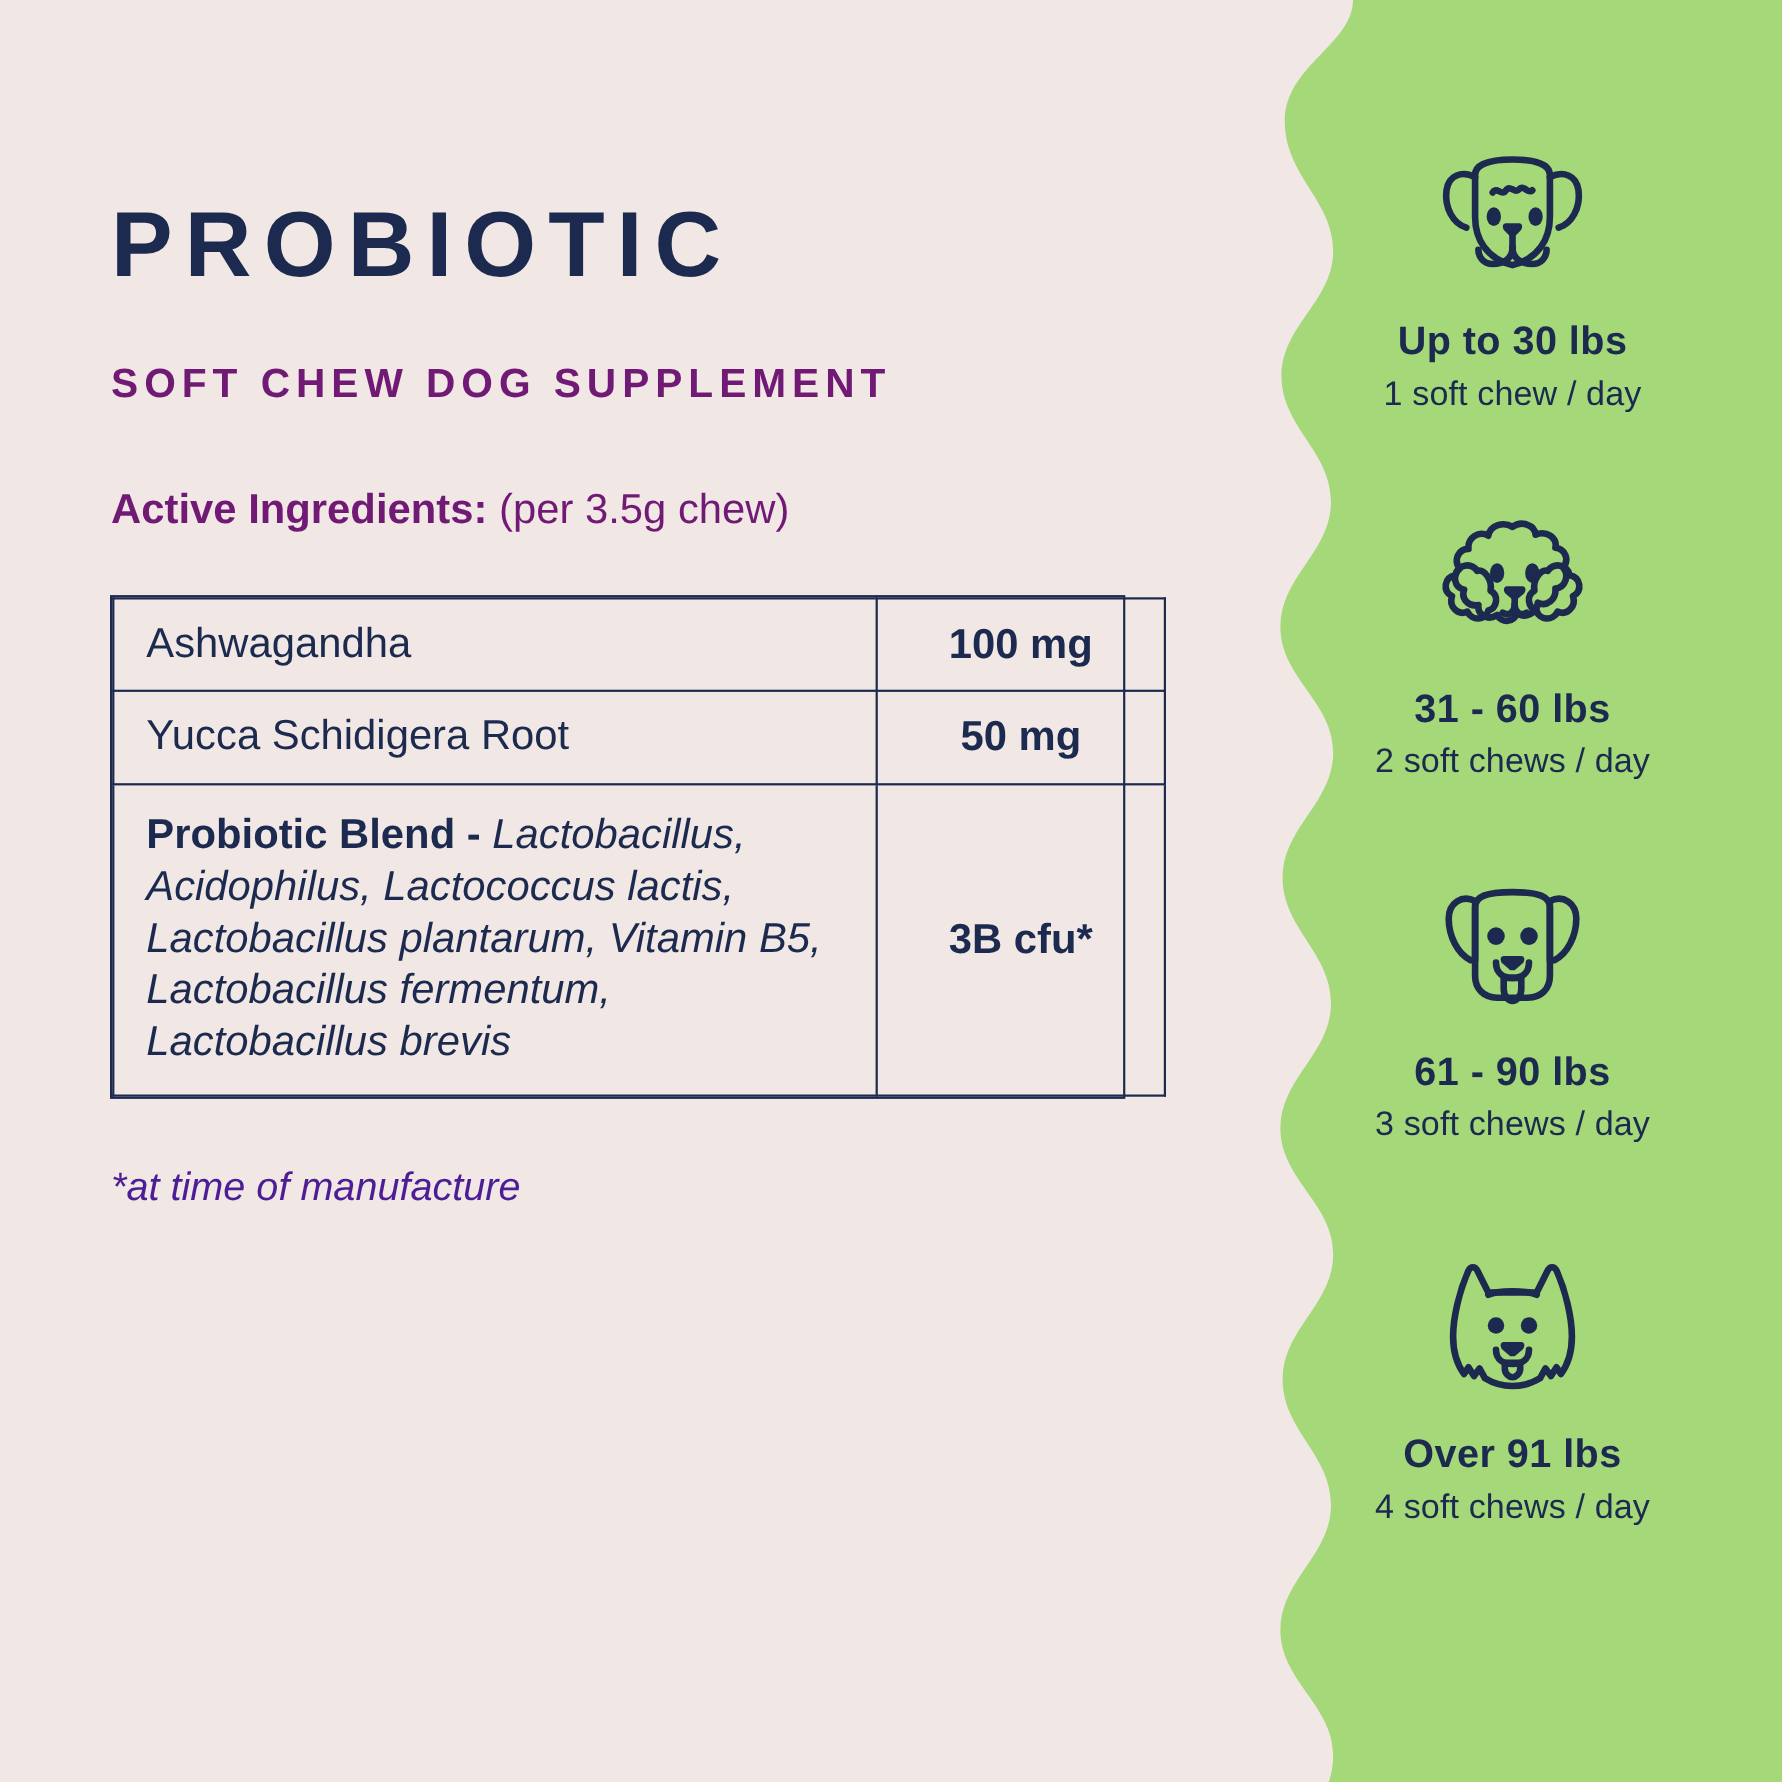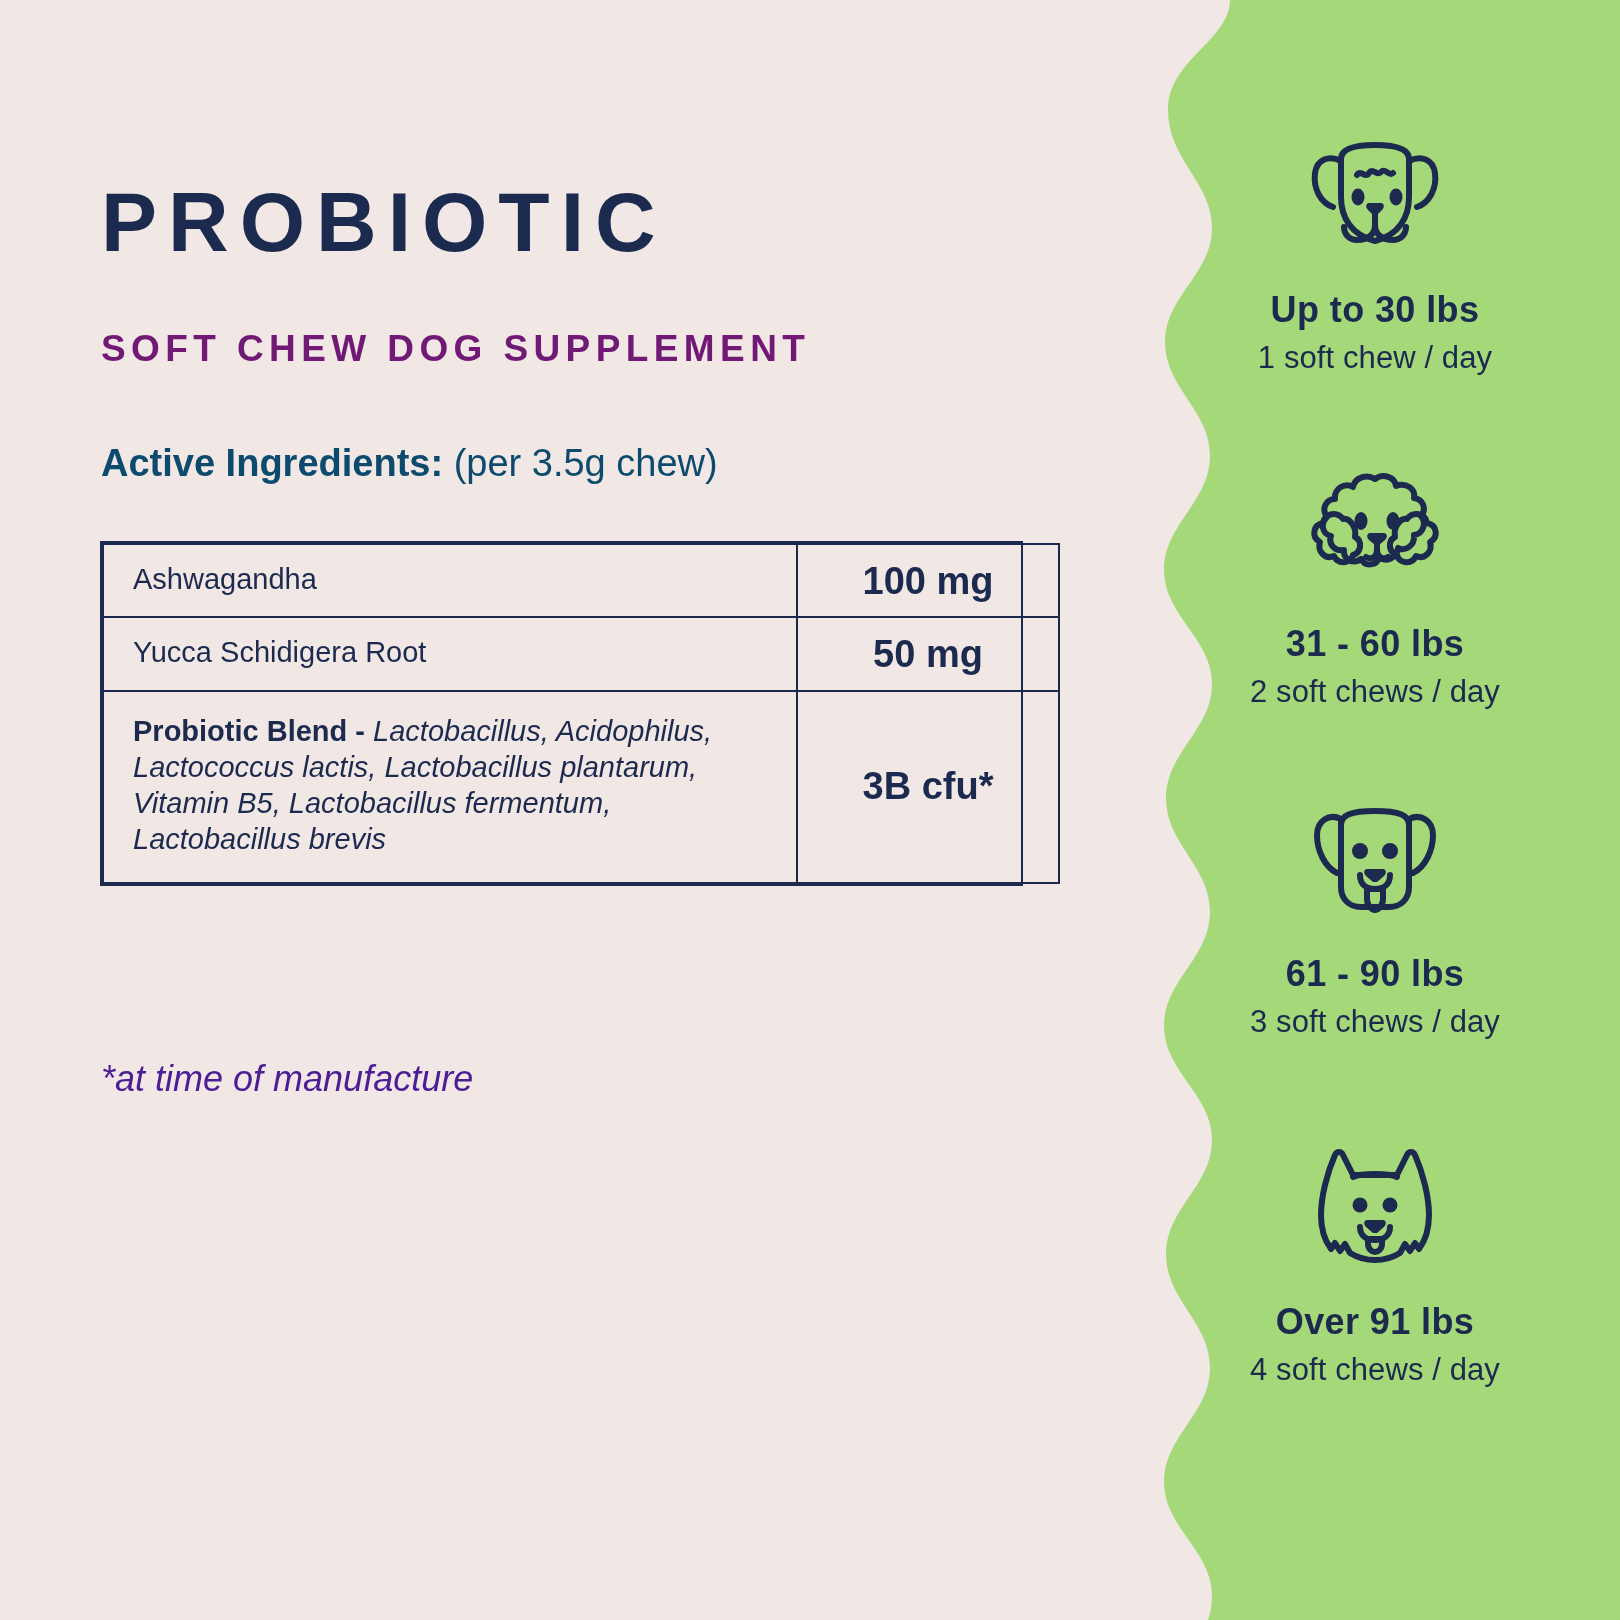--- a/index.html
+++ b/index.html
@@ -67,21 +67,21 @@
     color: #701a75;
     white-space: nowrap;
   }
 
   .active-line {
     position: absolute;
     left: 101px;
     top: 443px;
     font-size: 38px;
     line-height: 1.1;
-    color: #0c4a6e;
+    color: #701a75;
     white-space: nowrap;
   }
   .active-line .lbl { font-weight: 700; }
   .active-line .per { font-weight: 400; }
 
   
   #ing-table {
     position: absolute;
     left: 100px;
     top: 541px;
@@ -97,21 +97,21 @@
   }
   #ing-table td {
     border: 2px solid #1B2A4E;
     color: #1B2A4E;
     vertical-align: middle;
     padding: 0;
   }
   #ing-table td.name {
     width: 663px;
     padding: 17px 0 19px 29px;
-    font-size: 29px;
+    font-size: 38px;
     line-height: 1.22;
   }
   #ing-table td.amt {
     width: 260px;
     text-align: center;
     font-size: 38px;
     font-weight: 700;
     line-height: 1.22;
   }
   #ing-table td.name.blend {

